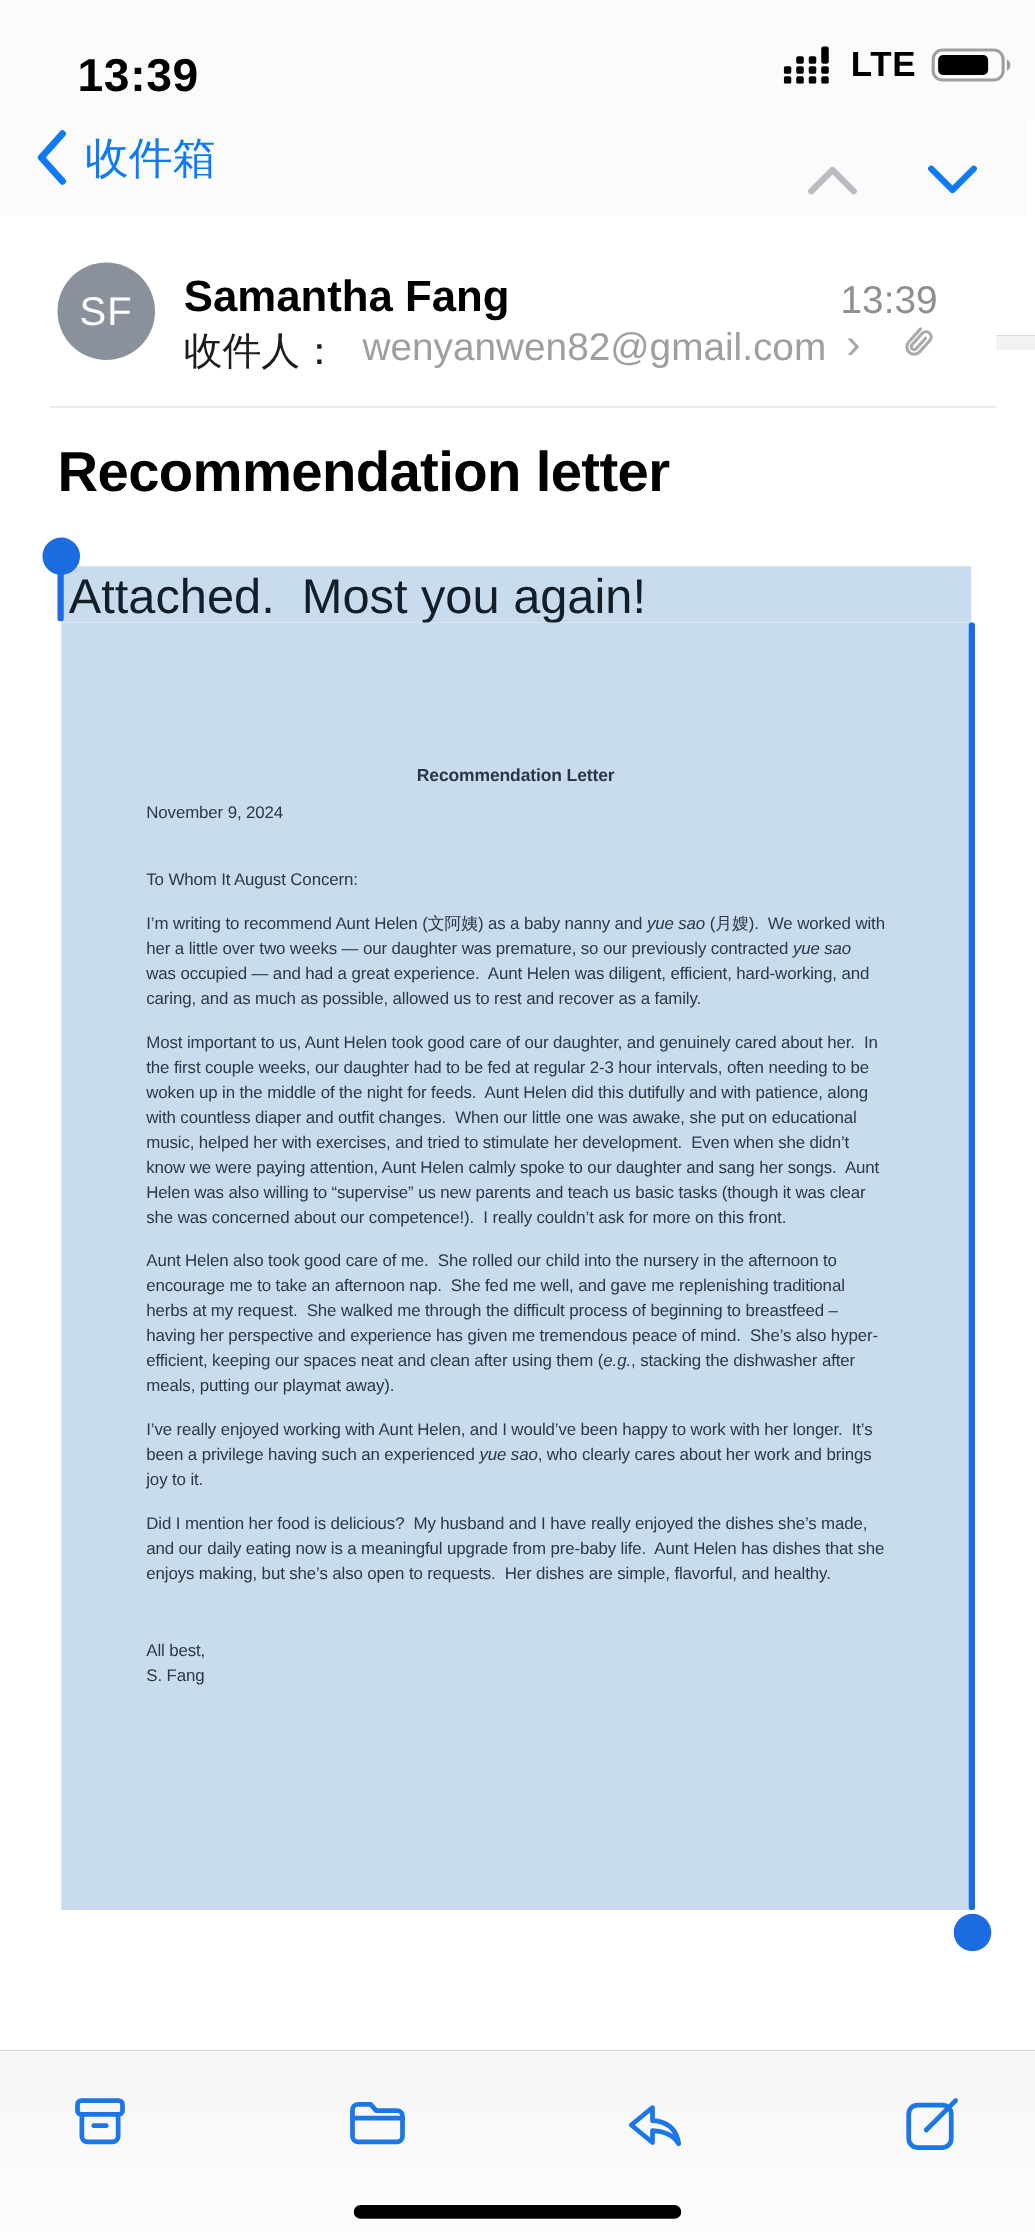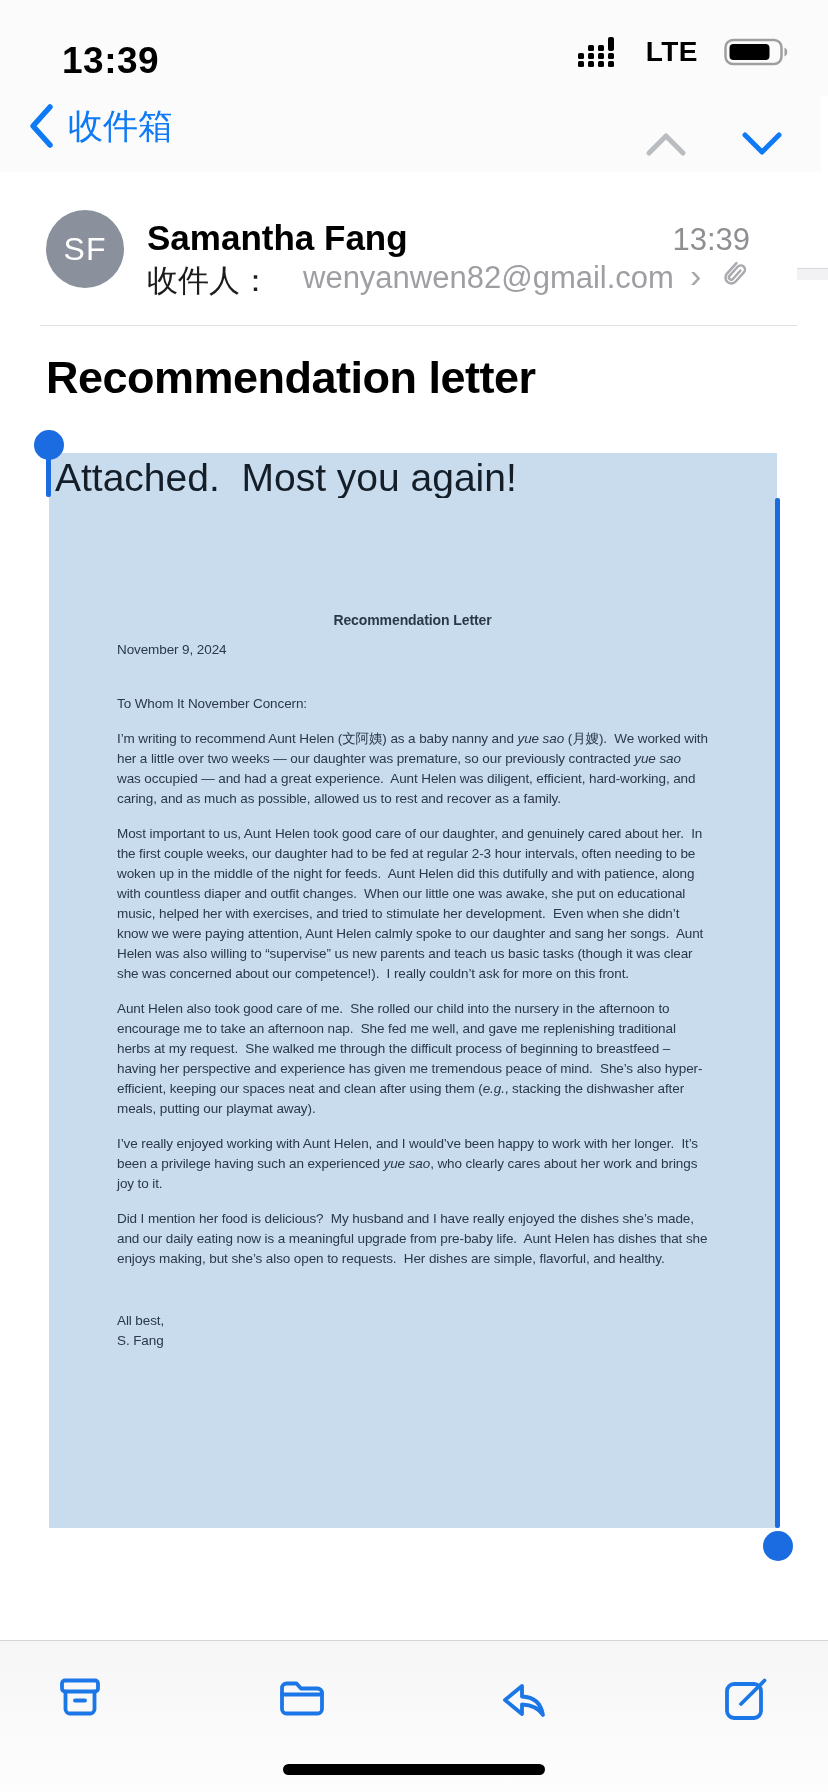--- a/index.html
+++ b/index.html
@@ -4,39 +4,39 @@
 <style>
   html,body{margin:0;padding:0;background:#ffffff;}
   .screen{
     position:relative;width:828px;height:1792px;overflow:hidden;
     background:#ffffff;font-family:"Liberation Sans",sans-serif;
     -webkit-font-smoothing:antialiased;
   }
   
   .statusbar{position:absolute;left:0;top:0;width:828px;height:96px;background:#fbfbfb;}
   .status-time{position:absolute;left:62px;top:40px;font-size:37px;font-weight:700;color:#000;letter-spacing:.5px;}
-  .status-right{position:absolute;right:38px;top:36px;display:flex;align-items:center;gap:26px;height:32px;justify-content:center;}
+  .status-right{position:absolute;right:17px;top:36px;display:flex;align-items:center;gap:12px;height:32px;justify-content:center;}
   .lte{font-size:28px;font-weight:600;color:#000;letter-spacing:.5px;}
   
   .navbar{position:absolute;left:0;top:96px;width:821px;height:76px;background:#fbfbfb;}
   .nav-back{position:absolute;left:28px;top:6px;display:flex;align-items:center;gap:14px;cursor:pointer;}
   .nav-back-label{font-size:35px;color:#0f7af5;}
   .nav-chevron-up{position:absolute;left:644px;top:34px;}
   .nav-chevron-down{position:absolute;left:740px;top:34px;}
   .nav-hairline{position:absolute;left:0;top:172px;width:828px;height:1px;background:#d9d9db;}
   .nav-band{position:absolute;left:0;top:173px;width:828px;height:11px;background:#f2f2f4;}
   
   .msg-header{position:absolute;left:0;top:184px;width:797px;height:141px;background:#ffffff;}
   .avatar{position:absolute;left:46px;top:26px;width:78px;height:78px;border-radius:50%;
     background:#8b919c;color:#fff;display:flex;align-items:center;justify-content:center;
     font-size:32px;font-weight:500;letter-spacing:1px;}
   .sender-name{position:absolute;left:147px;top:34px;font-size:35px;font-weight:700;color:#000;}
   .header-time{position:absolute;right:47px;top:38px;font-size:31px;color:#8e8e93;}
   .to-row{position:absolute;left:147px;top:76px;font-size:31px;color:#1c1c1e;display:flex;align-items:flex-start;}
-  .to-recipient{color:#9e9ea3;margin-left:32px;}
+  .to-recipient{color:#9e9ea3;margin-left:19px;}
   .to-chevron{color:#a6a6ab;margin-left:16px;font-size:34px;line-height:1;transform:translateY(-2px);}
   .clip-wrap{position:absolute;right:47px;top:72px;}
   .header-divider{position:absolute;left:40px;top:141px;right:0;height:1px;background:#e0e0e2;}
   
   .subject{position:absolute;left:46px;top:352px;font-size:45px;font-weight:800;color:#000;letter-spacing:-.5px;}
   
   .sel-line-bg{position:absolute;left:49px;top:453px;width:728px;height:45px;background:#c9dcee;}
   .body-intro{position:absolute;left:55px;top:456px;font-size:39px;color:#141e29;white-space:pre-wrap;}
   .doc{position:absolute;left:49px;top:498px;width:729px;height:1030px;background:#c9dcee;
     box-sizing:border-box;padding:112px 70px 0 68px;overflow:hidden;
@@ -147,21 +147,21 @@
   </div>
 
   <div class="subject">Recommendation letter</div>
 
   <div class="sel-line-bg"></div>
   <div class="body-intro">Attached.  Most you again!</div>
 
   <div class="doc">
     <p class="letter-title">Recommendation Letter</p>
     <p class="letter-date">November 9, 2024</p>
-    <p class="letter-salutation">To Whom It November Concern:</p>
+    <p class="letter-salutation">To Whom It August Concern:</p>
     <div>
         <p class="letter-par"><span>I’m writing to recommend Aunt Helen (文阿姨) as a baby nanny and </span><em>yue sao</em><span> (月嫂).  We worked with her a little over two weeks — our daughter was premature, so our previously contracted </span><em>yue sao</em><span> was occupied — and had a great experience.  Aunt Helen was diligent, efficient, hard-working, and caring, and as much as possible, allowed us to rest and recover as a family.</span></p>
         <p class="letter-par"><span>Most important to us, Aunt Helen took good care of our daughter, and genuinely cared about her.  In the first couple weeks, our daughter had to be fed at regular 2-3 hour intervals, often needing to be woken up in the middle of the night for feeds.  Aunt Helen did this dutifully and with patience, along with countless diaper and outfit changes.  When our little one was awake, she put on educational music, helped her with exercises, and tried to stimulate her development.  Even when she didn’t know we were paying attention, Aunt Helen calmly spoke to our daughter and sang her songs.  Aunt Helen was also willing to “supervise” us new parents and teach us basic tasks (though it was clear she was concerned about our competence!).  I really couldn’t ask for more on this front.</span></p>
         <p class="letter-par"><span>Aunt Helen also took good care of me.  She rolled our child into the nursery in the afternoon to encourage me to take an afternoon nap.  She fed me well, and gave me replenishing traditional herbs at my request.  She walked me through the difficult process of beginning to breastfeed – having her perspective and experience has given me tremendous peace of mind.  She’s also hyper-efficient, keeping our spaces neat and clean after using them (</span><em>e.g.</em><span>, stacking the dishwasher after meals, putting our playmat away).</span></p>
         <p class="letter-par"><span>I’ve really enjoyed working with Aunt Helen, and I would’ve been happy to work with her longer.  It’s been a privilege having such an experienced </span><em>yue sao</em><span>, who clearly cares about her work and brings joy to it.</span></p>
         <p class="letter-par"><span>Did I mention her food is delicious?  My husband and I have really enjoyed the dishes she’s made, and our daily eating now is a meaningful upgrade from pre-baby life.  Aunt Helen has dishes that she enjoys making, but she’s also open to requests.  Her dishes are simple, flavorful, and healthy.</span></p>
       </div>
     <p class="letter-closing">All best,</p>
     <p class="letter-signature">S. Fang</p>
   </div>

